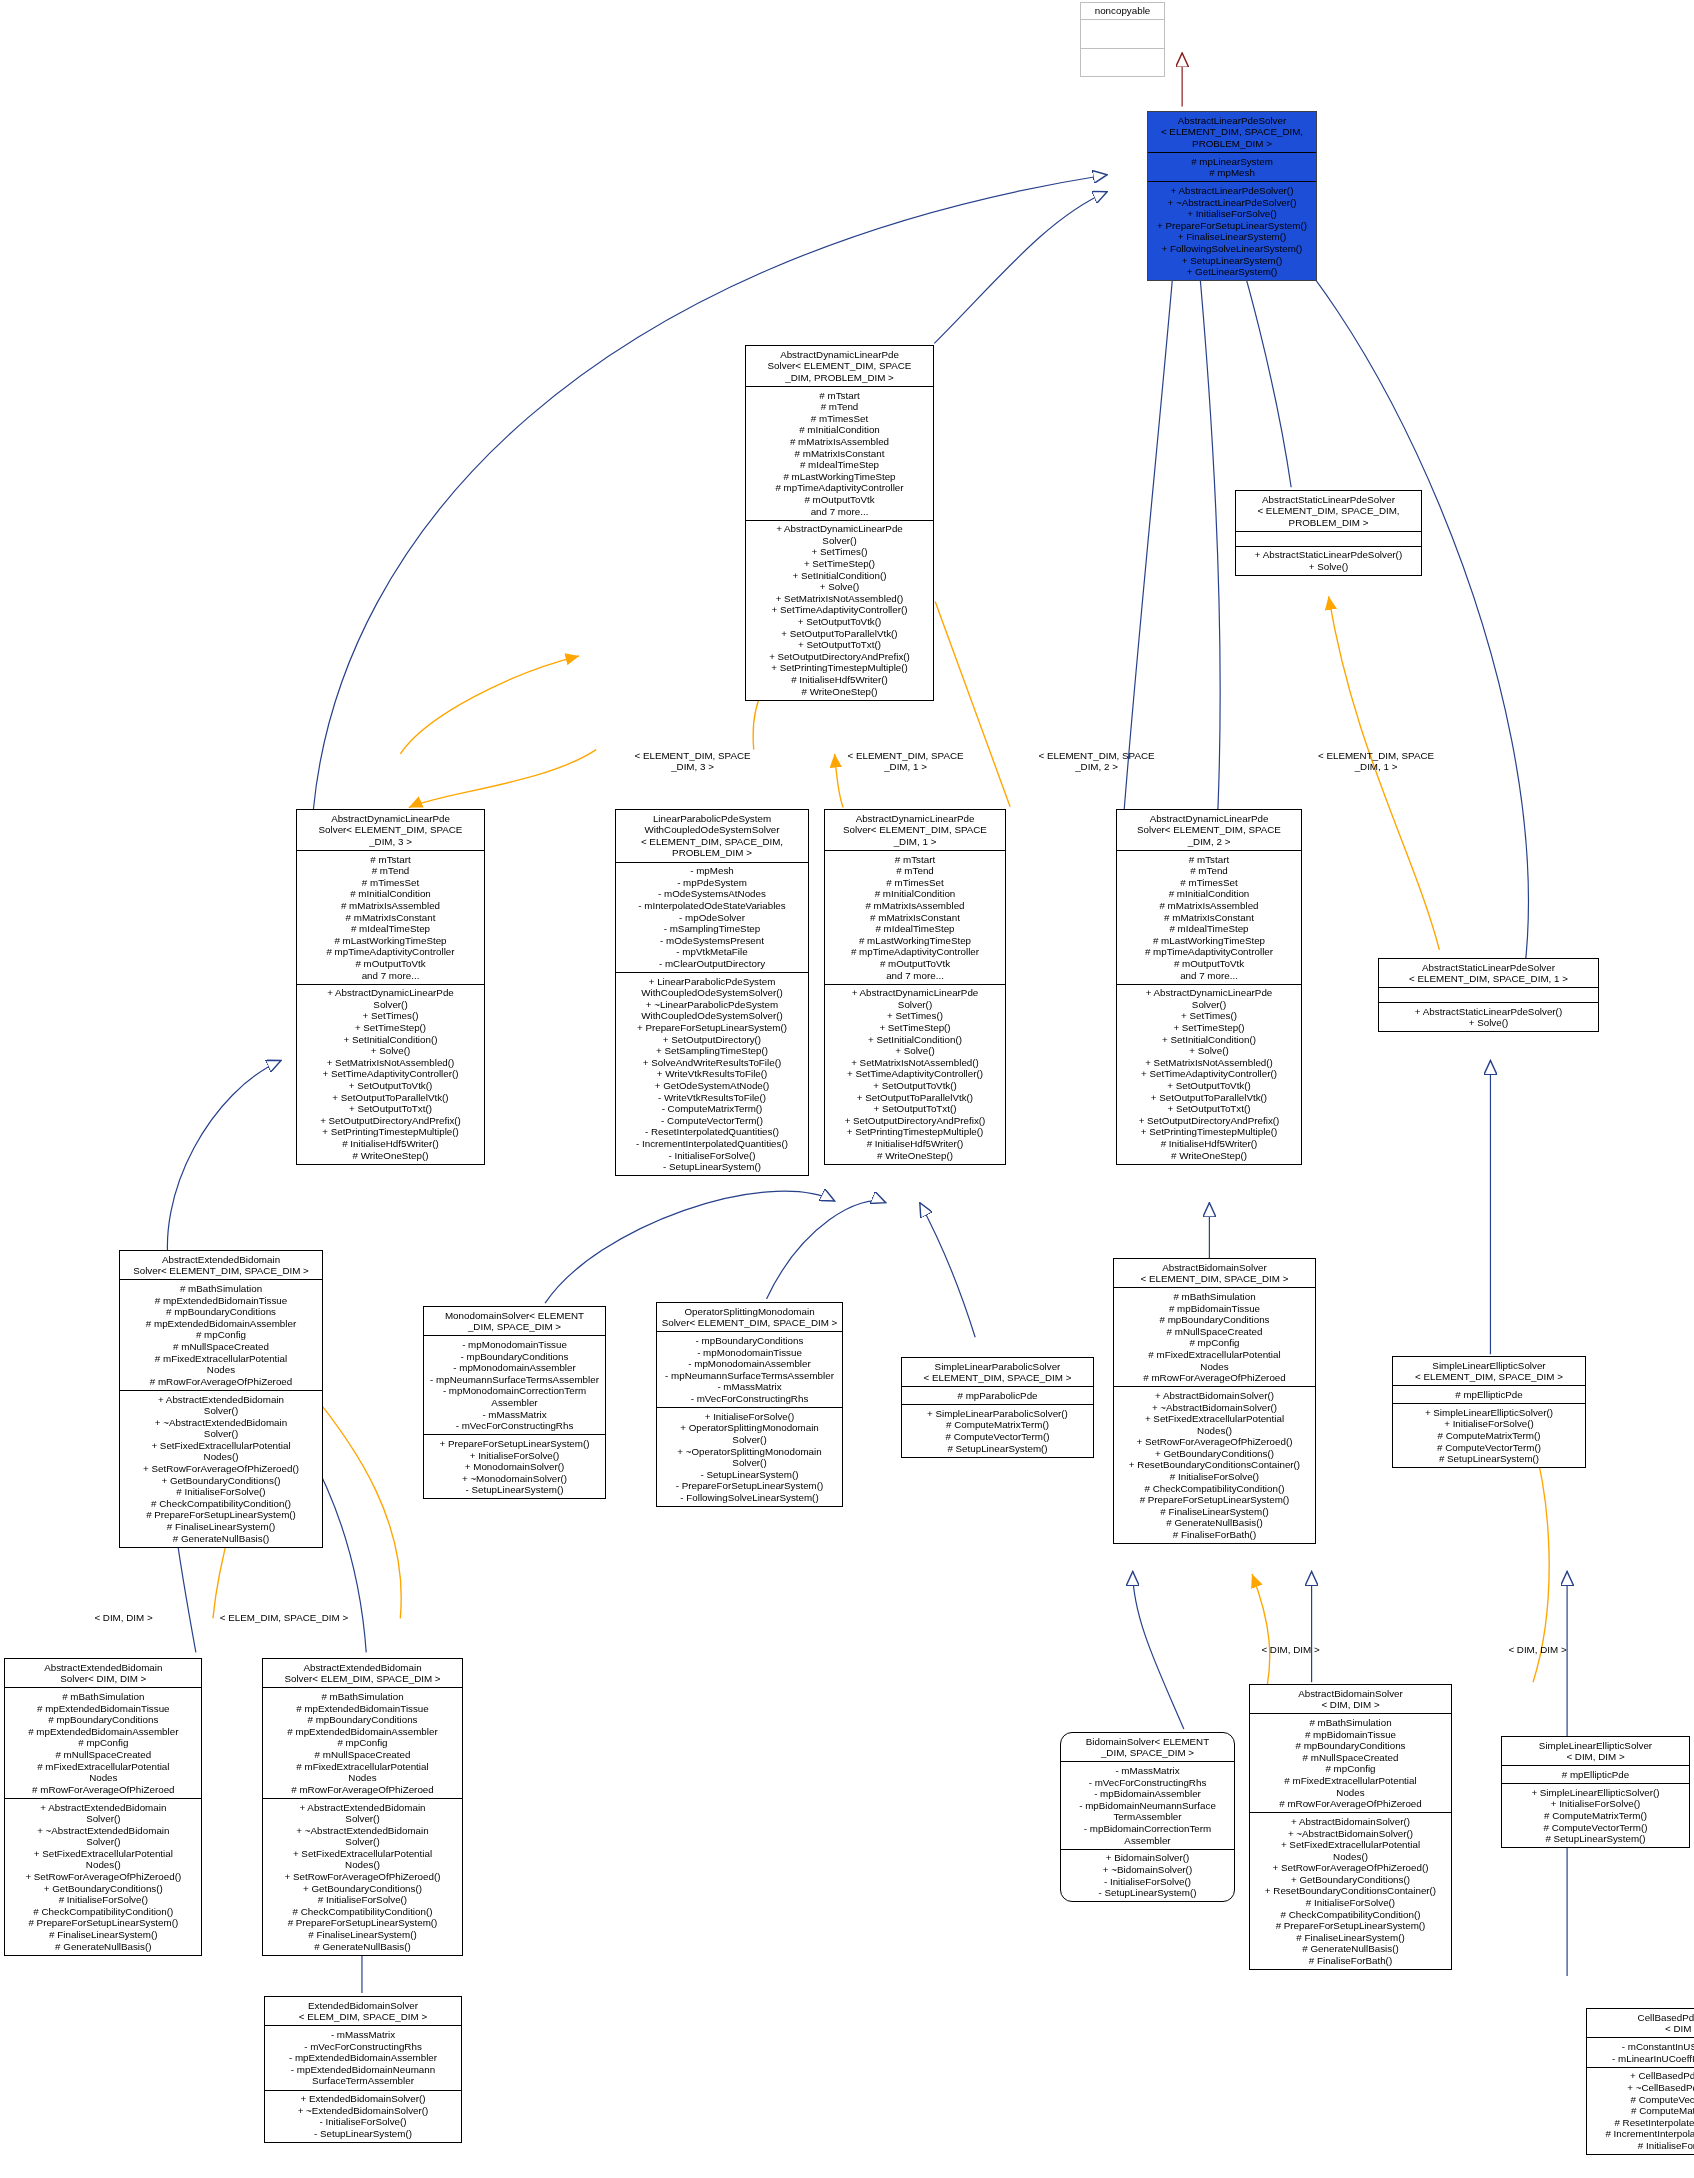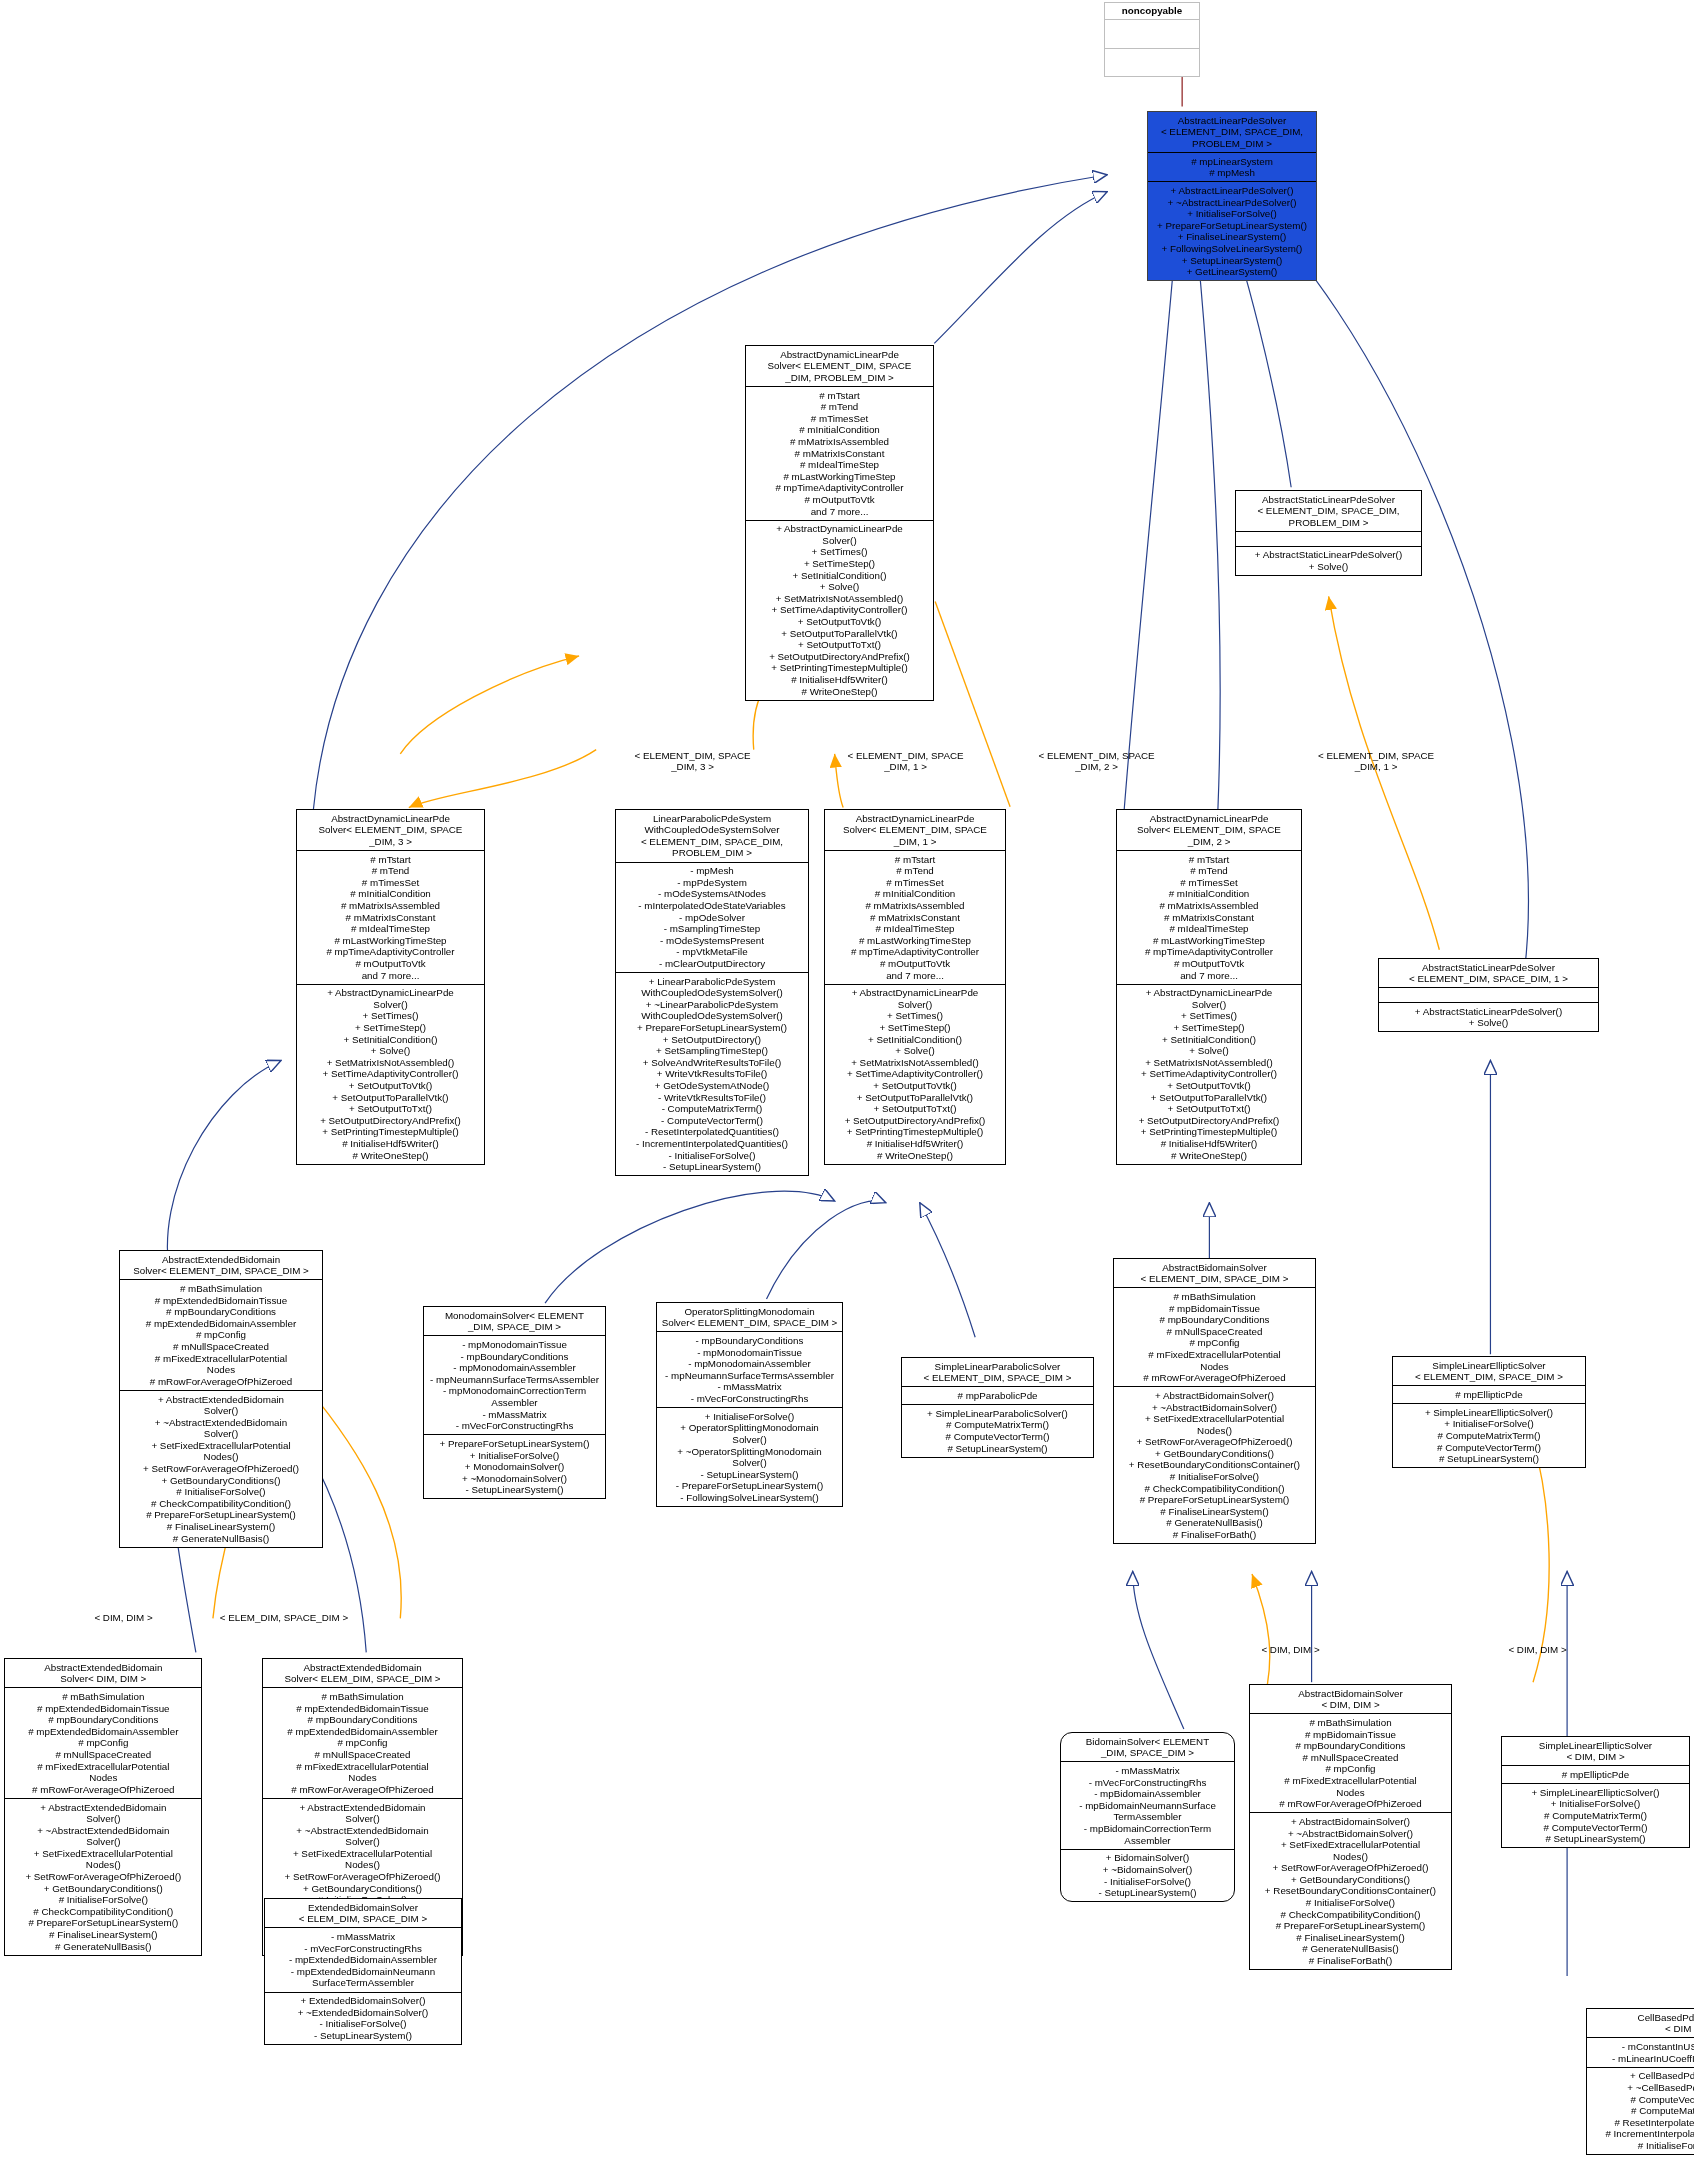--- a/index.html
+++ b/index.html
@@ -156,21 +156,21 @@
       <path d="M1230,945 C1200,860 1100,760 1105,700" stroke="none"></path>
       <path d="M1180,950 C1140,870 1090,790 1080,700" stroke="none"></path>
       <path d="M1185,950 L1100,700" stroke="none"></path>
       <path d="M1190,948 C1160,880 1120,800 1100,710" stroke="none"></path>
       <path d="M1186,947 L1098,706" stroke="#ffa500" stroke-width="1.6"></path>
       <path d="M885,880 C880,820 900,780 965,762" stroke="#ffa500" stroke-width="1.6" marker-end="url(#solidOrange)"></path>
       <path d="M470,885 C500,840 600,790 680,770" stroke="#ffa500" stroke-width="1.6" marker-end="url(#solidOrange)"></path>
     </g>
   </svg>
 
-  <div class="node ghost" style="left:1104px; top:1.7px; width:96px;font-weight:bold;">
+  <div class="node ghost" style="left:1080px; top:1.7px; width:85px;">
     <div class="n-title">noncopyable</div>
     <div class="n-attrs"></div>
     <div class="n-ops"></div>
   </div>
 
   <div class="node gray" style="left:1107px; top:111px; width:170px;">
     <div class="n-title">AbstractLinearPdeSolver
 &lt; ELEMENT_DIM, SPACE_DIM,
 PROBLEM_DIM &gt;</div>
     <div class="n-attrs"># mpLinearSystem
@@ -574,21 +574,21 @@
     <div class="n-title">SimpleLinearEllipticSolver
 &lt; DIM, DIM &gt;</div>
     <div class="n-attrs"># mpEllipticPde</div>
     <div class="n-ops">+ SimpleLinearEllipticSolver()
 + InitialiseForSolve()
 # ComputeMatrixTerm()
 # ComputeVectorTerm()
 # SetupLinearSystem()</div>
   </div>
 
-  <div class="node" style="left:264px; top:1898px; width:198px;">
+  <div class="node" style="left:264px; top:1996px; width:198px;">
     <div class="n-title">ExtendedBidomainSolver
 &lt; ELEM_DIM, SPACE_DIM &gt;</div>
     <div class="n-attrs">- mMassMatrix
 - mVecForConstructingRhs
 - mpExtendedBidomainAssembler
 - mpExtendedBidomainNeumann
 SurfaceTermAssembler</div>
     <div class="n-ops">+ ExtendedBidomainSolver()
 + ~ExtendedBidomainSolver()
 - InitialiseForSolve()

